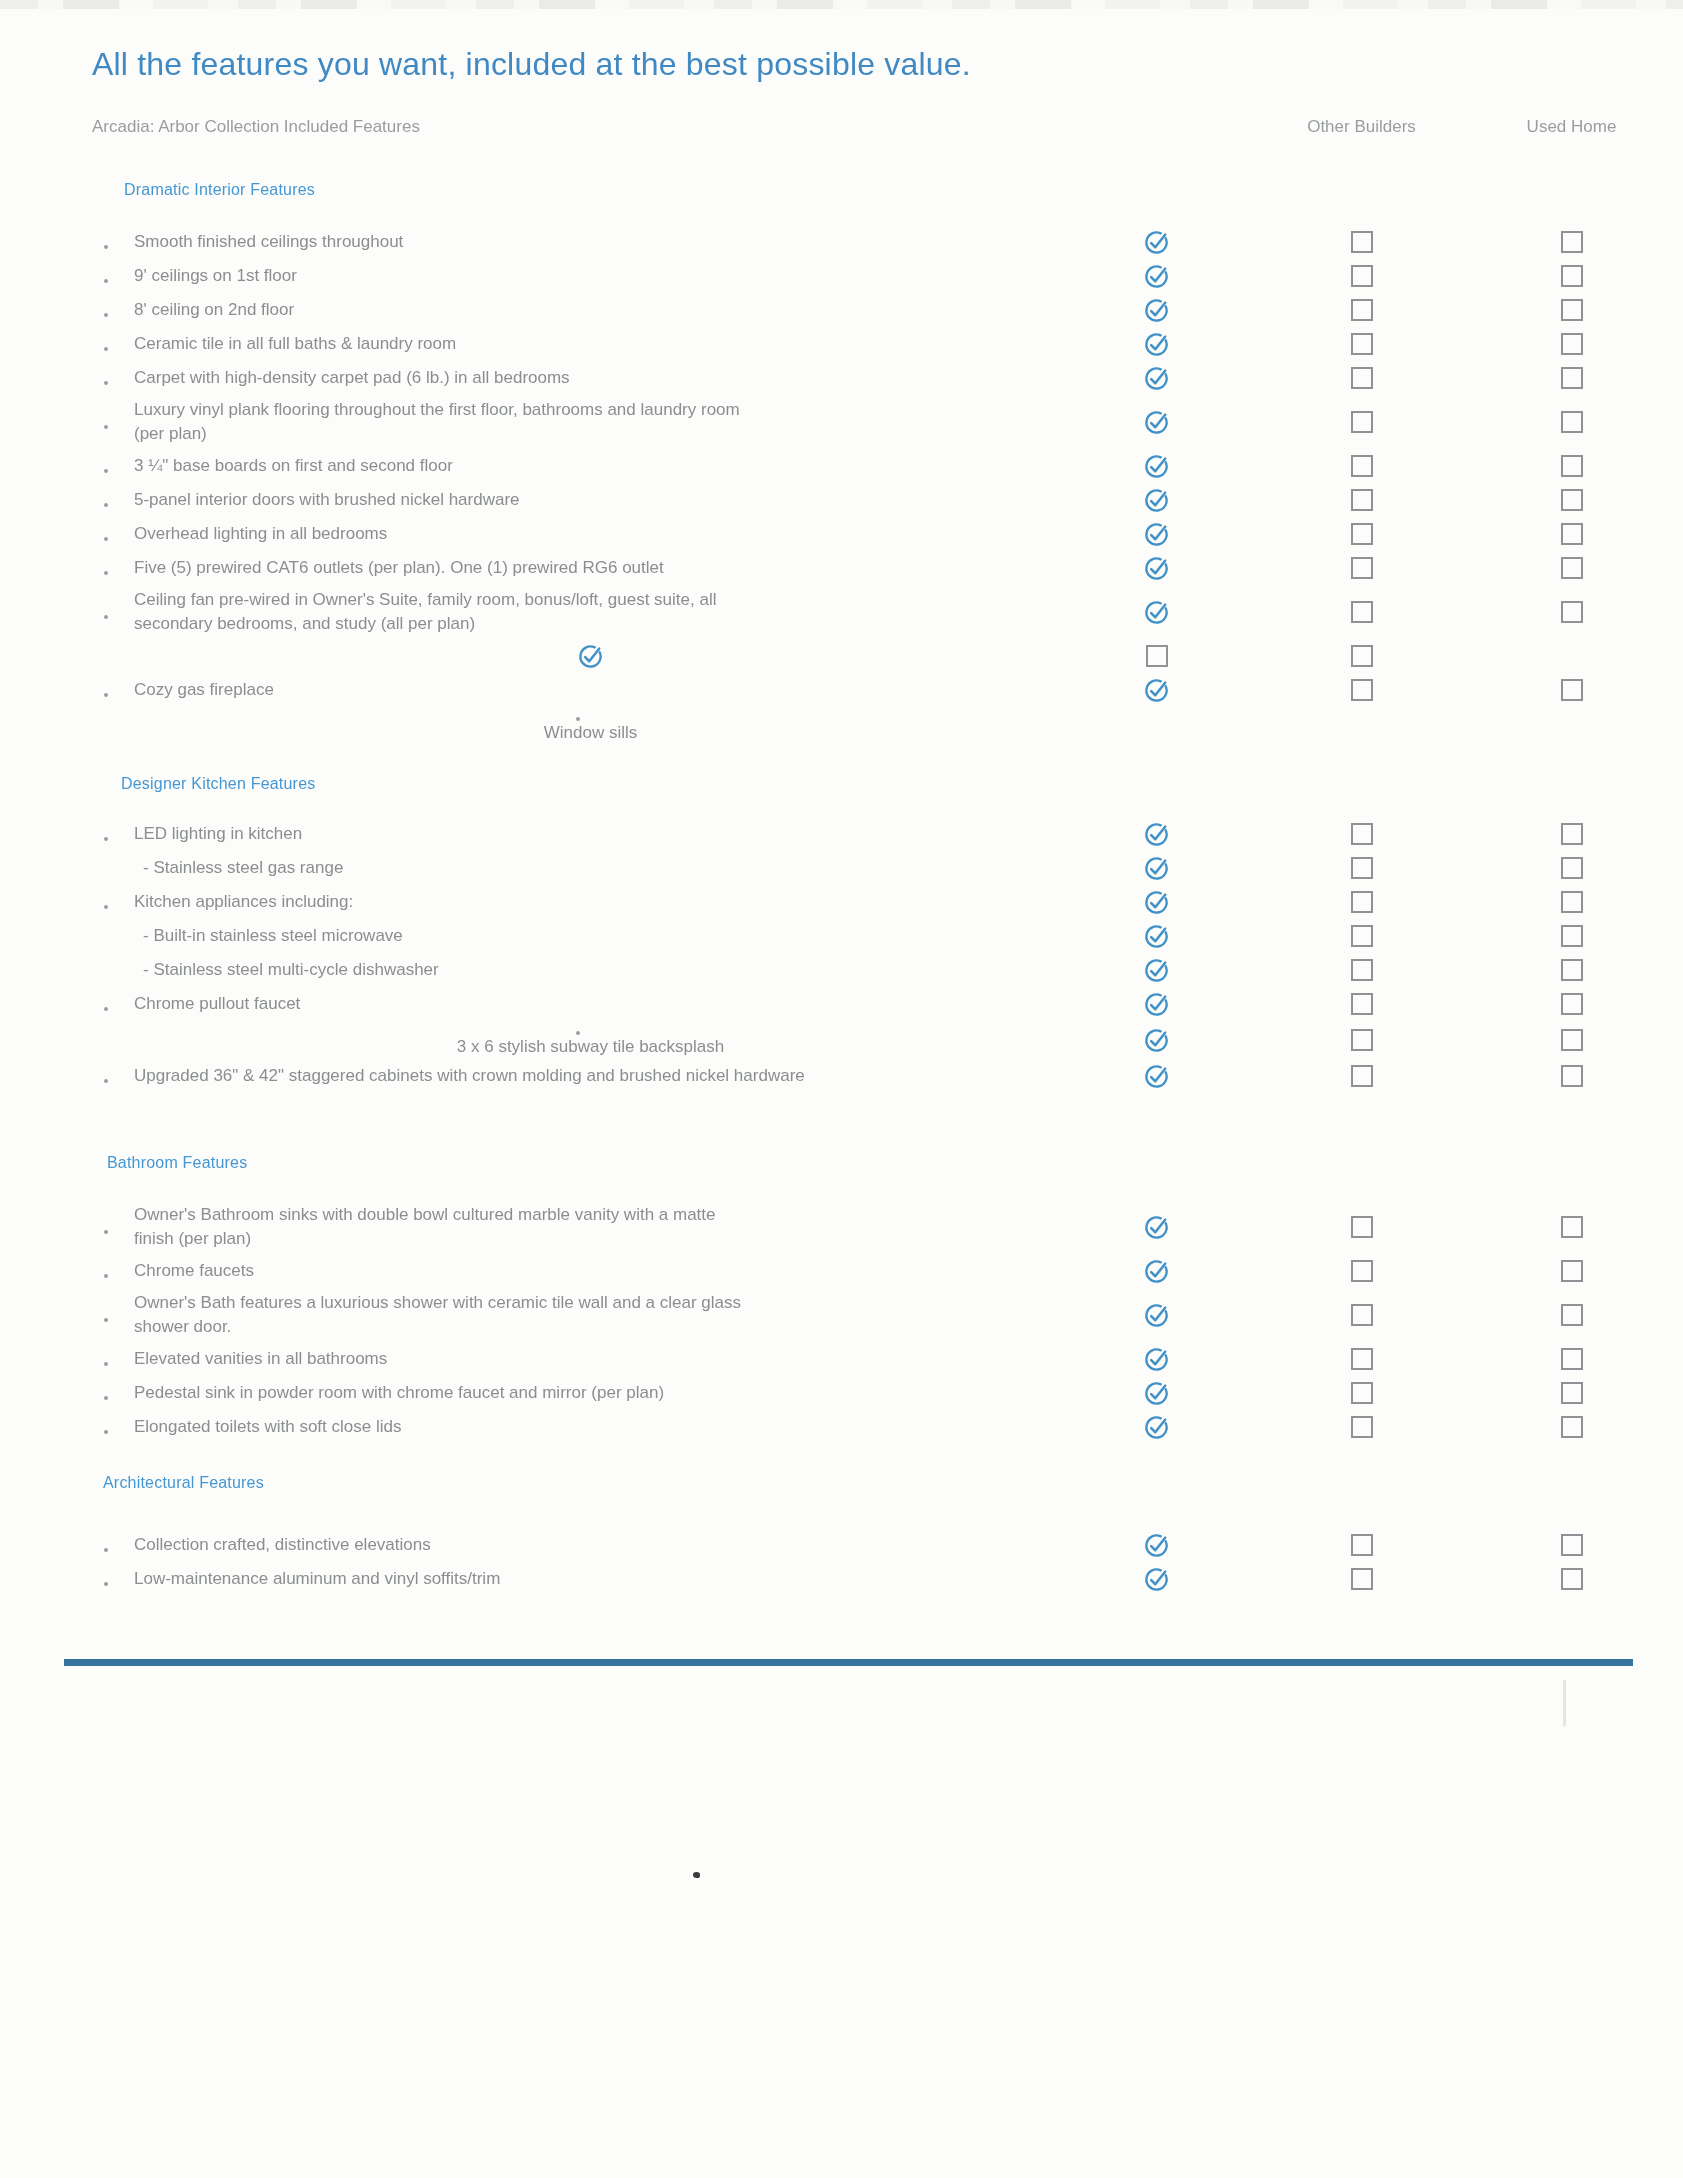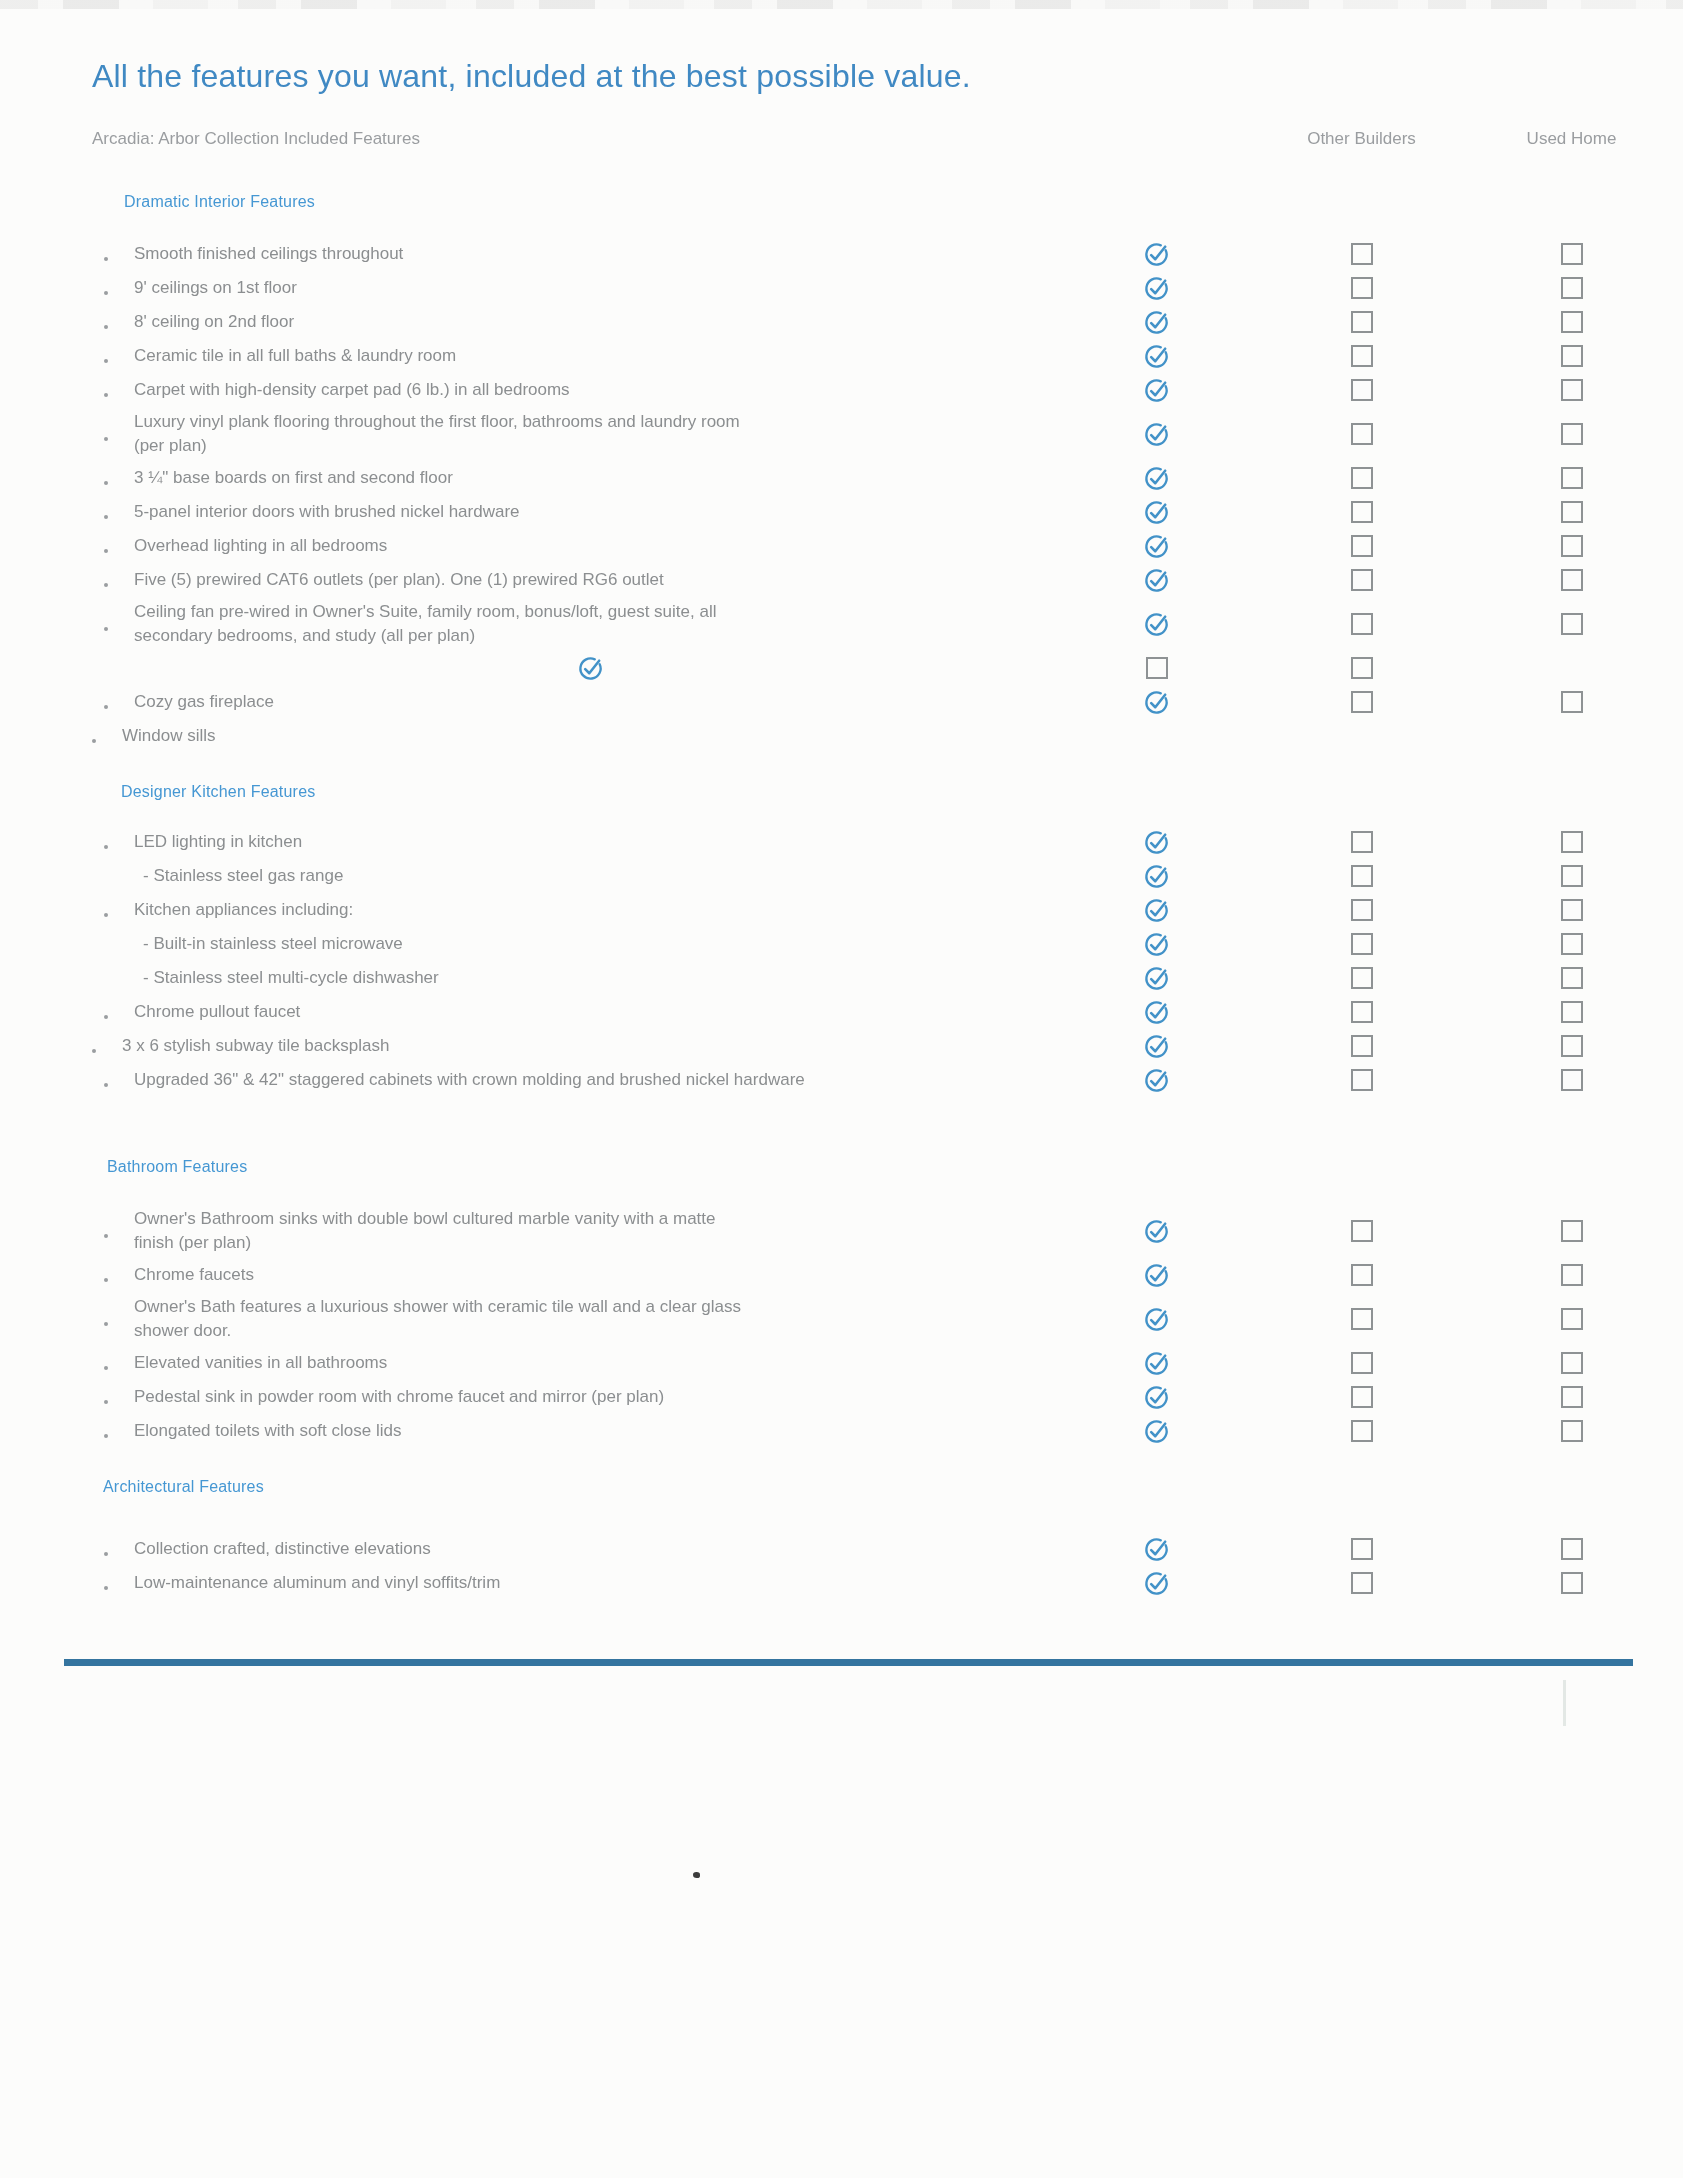--- a/index.html
+++ b/index.html
@@ -10,21 +10,21 @@
     overflow:hidden;
   }
   
   .top-strip{
     position:absolute;top:0;left:0;width:1683px;height:9px;
     background:repeating-linear-gradient(90deg,
       rgba(60,60,60,.07) 0 38px, rgba(60,60,60,.02) 38px 63px,
       rgba(60,60,60,.09) 63px 119px, rgba(60,60,60,.015) 119px 153px,
       rgba(60,60,60,.05) 153px 208px, rgba(60,60,60,.02) 208px 238px);
   }
-  .content{position:absolute;left:92px;top:16px;width:1472px;}
+  .content{position:absolute;left:92px;top:4px;width:1472px;}
   .page-title{
     margin-top:42px;font-size:32px;letter-spacing:0.2px;
     color:var(--title-blue);font-weight:400;
   }
   .grid{display:grid;grid-template-columns:997px 95px 275px 105px;align-items:center;gap:20px;}
   .header-row{margin-top:34px;}
   .subtitle{font-size:17px;color:var(--muted-gray);}
   .colhead{font-size:17px;color:var(--muted-gray);text-align:center;}
   .section .heading{
     font-size:16px;color:var(--heading-blue);font-weight:400;letter-spacing:0.2px;
@@ -39,21 +39,21 @@
     width:4px;height:4px;border-radius:50%;
     background:var(--muted-gray);flex:0 0 4px;
     margin-top:10px;margin-right:26px;
   }
   .itext{
     font-size:17px;color:var(--body-gray);line-height:24px;white-space:nowrap;
   }
   .wrap .itext{white-space:normal;max-width:614px;}
   .wrap{padding:3px 0;}
   .sub .tcell{padding-left:51px;}
-  .outdent .tcell{padding-left:0;}
+  .outdent .tcell{padding-left:0;flex-direction:column;}
   .mcell{display:flex;justify-content:center;align-items:center;}
   .chk{width:27px;height:27px;color:var(--check-blue);display:block;}
   .box{
     width:18px;height:18px;border:2px solid var(--box-gray);
     background:transparent;display:block;
   }
   .bottom-rule{
     position:absolute;left:64px;top:1659px;width:1569px;height:7px;
     background:var(--rule-blue);
   }

